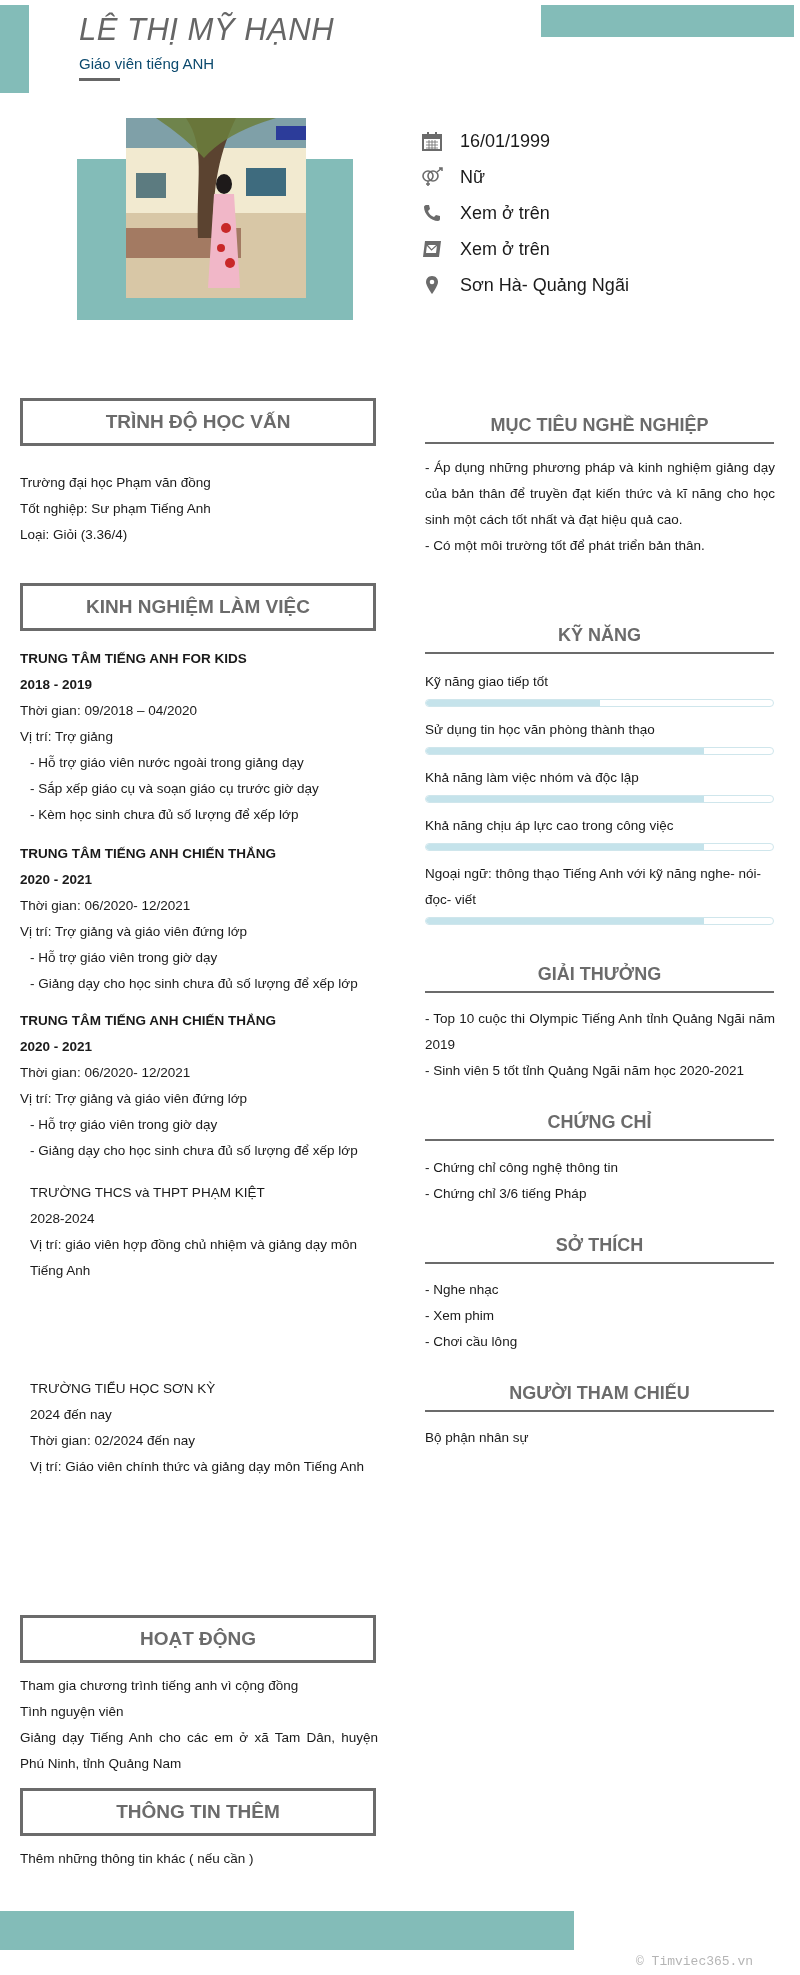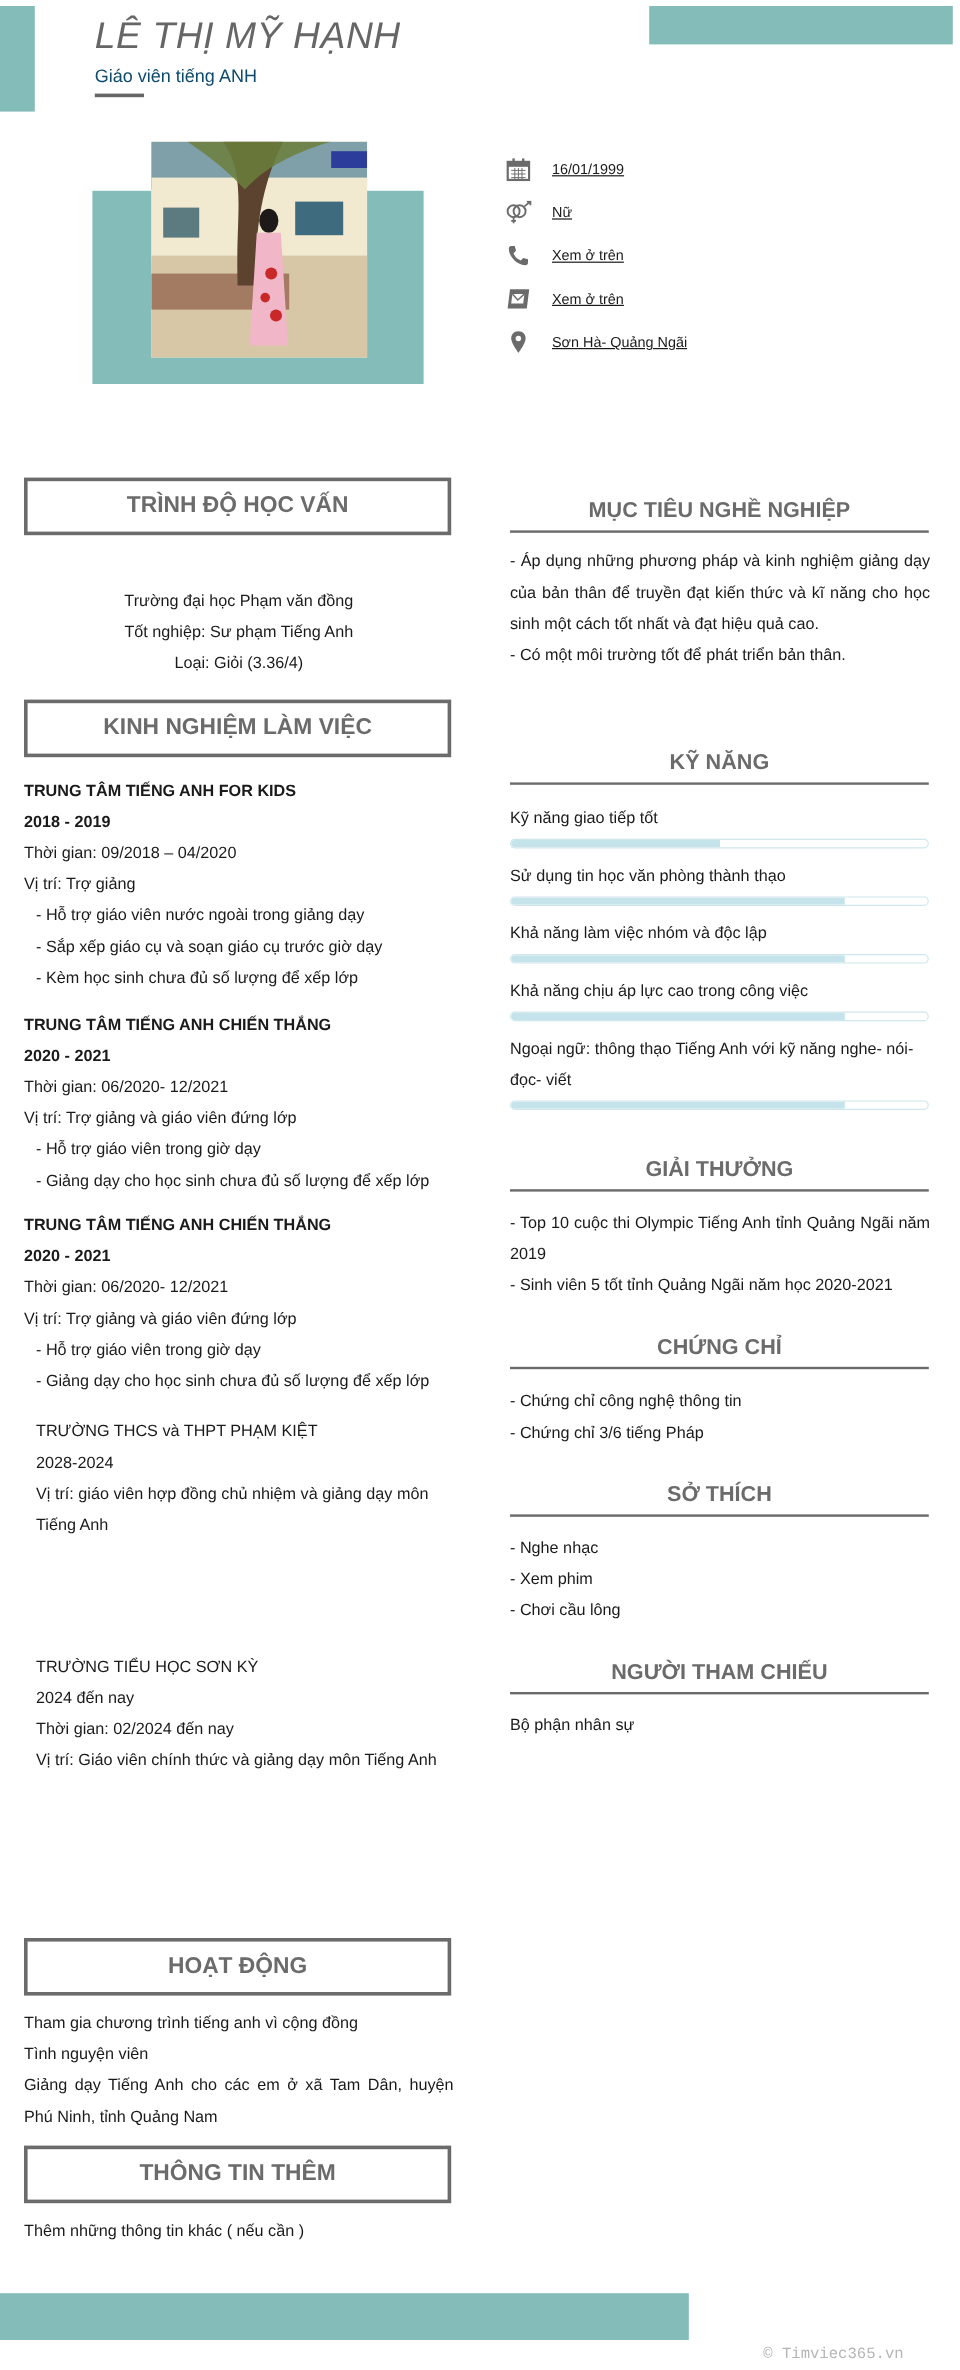--- a/index.html
+++ b/index.html
@@ -12,21 +12,21 @@
 
   #name { position: absolute; left: 79px; top: 12px; font-size: 31px; color: #666666; letter-spacing: 0.5px; font-weight: normal; font-style: italic; }
   #job-title { position: absolute; left: 79px; top: 55px; font-size: 15px; color: #0c4a6e; }
   #title-underline { position: absolute; left: 79px; top: 78px; width: 41px; height: 3px; background: #666666; }
 
   #photo-bg { left: 77px; top: 159px; width: 276px; height: 161px; }
   #photo { position: absolute; left: 126px; top: 118px; width: 180px; height: 180px; overflow: hidden; background: #e9e2c9; }
 
   .contact { position: absolute; left: 420px; width: 360px; height: 24px; display: flex; align-items: center; }
   .contact .ic { width: 24px; height: 22px; display: flex; align-items: center; justify-content: center; color: #6b6b6b; }
-  .contact .txt { margin-left: 16px; font-size: 12px; color: #1a1a1a; text-decoration: underline; }
+  .contact .txt { margin-left: 16px; font-size: 18px; color: #1a1a1a; }
 
   .box-heading { position: absolute; left: 20px; width: 356px; height: 48px; border: 3px solid #6b6b6b; display: flex; align-items: center; justify-content: center; font-size: 19px; font-weight: bold; color: #6b6b6b; }
   .line-heading { position: absolute; left: 425px; width: 349px; height: 32px; border-bottom: 2px solid #6b6b6b; text-align: center; font-size: 18px; font-weight: bold; color: #6b6b6b; line-height: 26px; }
 
   .txt-block { position: absolute; font-size: 13.5px; line-height: 26px; color: #1a1a1a; }
   .left-col { left: 20px; width: 358px; }
   .right-col { left: 425px; width: 350px; text-align: justify; }
   .bold { font-weight: bold; }
   .indent { padding-left: 10px; }
 
@@ -112,21 +112,21 @@
   <span class="ic">
     <svg width="14" height="20" viewBox="0 0 14 20">
         <path d="M7 1 C3 1 1 4 1 7 C1 11 7 19 7 19 C7 19 13 11 13 7 C13 4 11 1 7 1 Z" fill="#6b6b6b"></path>
         <circle cx="7" cy="7" r="2.3" fill="#ffffff"></circle>
       </svg>
   </span>
   <span class="txt">Sơn Hà- Quảng Ngãi</span>
 </div>
 
 <div class="box-heading" style="top:398px;">TRÌNH ĐỘ HỌC VẤN</div>
-<div class="txt-block left-col" style="top:488px;text-align:center;">
+<div class="txt-block left-col" style="top:470px;">
   <div>Trường đại học Phạm văn đồng</div>
   <div>Tốt nghiệp: Sư phạm Tiếng Anh</div>
   <div>Loại: Giỏi (3.36/4)</div>
 </div>
 
 <div class="box-heading" style="top:583px;">KINH NGHIỆM LÀM VIỆC</div>
 
 <div class="txt-block left-col" style="top:646px;">
   <div class="bold">TRUNG TÂM TIẾNG ANH FOR KIDS</div>
   <div class="bold">2018 - 2019</div>

